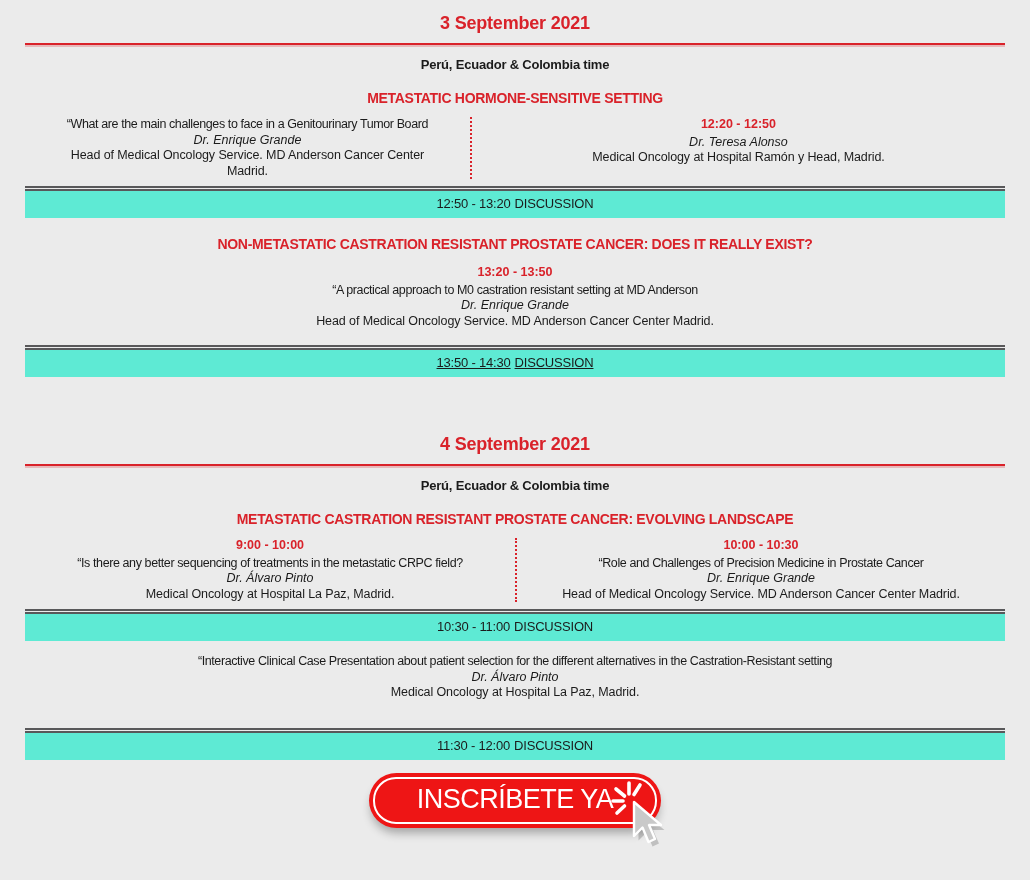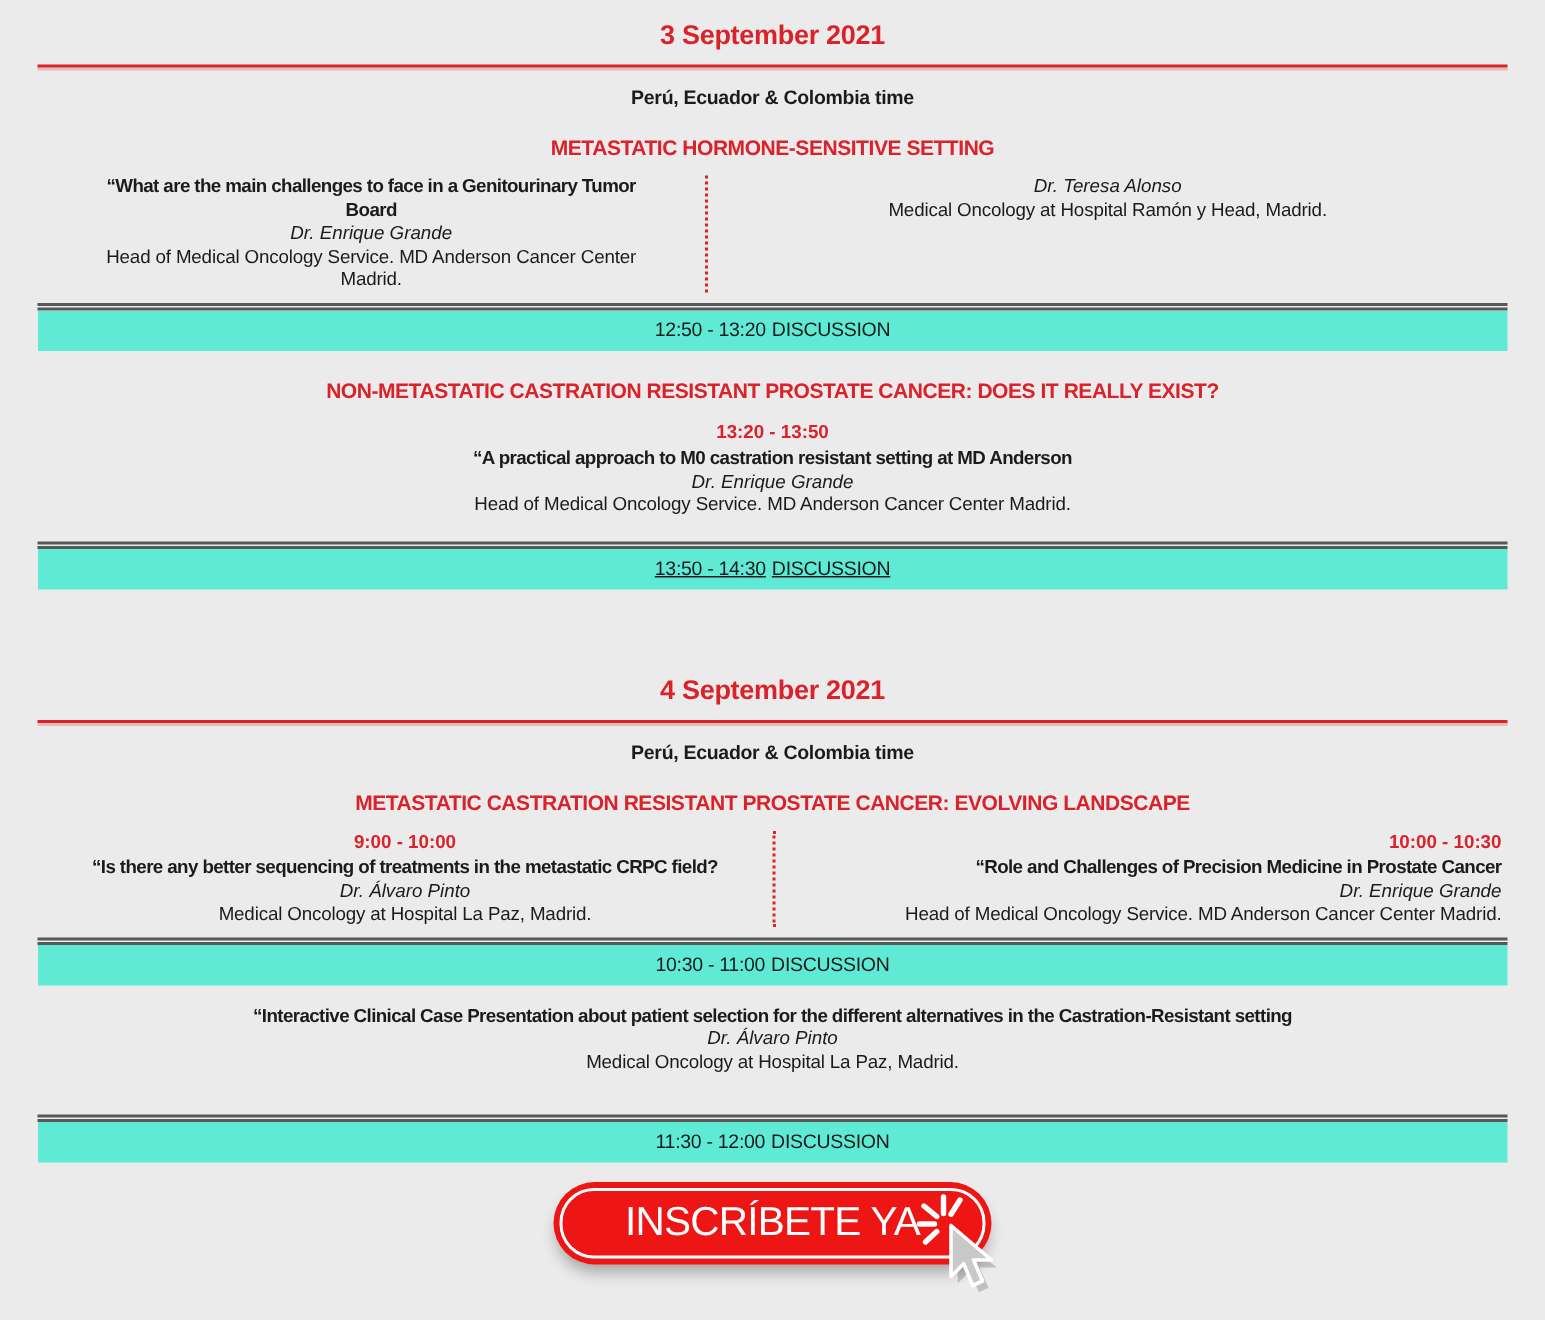--- a/index.html
+++ b/index.html
@@ -32,25 +32,25 @@
     margin:18px 0 0;text-align:center;
     font-size:14px;font-weight:bold;color:var(--red);letter-spacing:-0.3px;
   }
 
   .two-col{display:flex;align-items:stretch;margin-top:11px;}
   .col{text-align:center;}
   .col + .col{border-left:2px dotted var(--red);}
   .day1-cols .col-a{flex:0 0 45.4%;padding:0 34px;}
   .day1-cols .col-b{flex:1;padding:0 20px;}
   .day2-cols .col-a{flex:0 0 50%;padding:0 4px;}
-  .day2-cols .col-b{flex:1;padding:0 4px;text-align:right;}
+  .day2-cols .col-b{flex:1;padding:0 4px;}
 
   .session{line-height:15.5px;font-size:12.5px;}
   .session .time{color:var(--red);font-weight:bold;margin-bottom:2px;font-size:12.5px;}
-  .session .title{font-weight:bold;letter-spacing:-0.4px;}
+  .session .title{font-weight:normal;letter-spacing:-0.4px;}
   .session .speaker{font-style:italic;}
   .session .affiliation{letter-spacing:-0.1px;}
 
   .single-session{margin-top:13px;text-align:center;}
 
   .discussion-bar{
     margin-top:8px;background:#5eead4;background-clip:padding-box;
     border-top:5px double var(--bar-border);
     padding:5px 0 7px;text-align:center;font-size:13px;letter-spacing:-0.2px;
   }
@@ -87,20 +87,21 @@
 
     <h2 class="section-heading">METASTATIC HORMONE-SENSITIVE SETTING</h2>
 
     <div class="two-col day1-cols">
       <div class="col col-a session">
         <div class="title">“What are the main challenges to face in a Genitourinary Tumor Board</div>
         <div class="speaker">Dr. Enrique Grande</div>
         <div class="affiliation">Head of Medical Oncology Service. MD Anderson Cancer Center Madrid.</div>
       </div>
       <div class="col col-b session">
+        <div class="time">12:20 - 12:50</div>
         <div class="speaker">Dr. Teresa Alonso</div>
         <div class="affiliation">Medical Oncology at Hospital Ramón y Head, Madrid.</div>
       </div>
     </div>
 
     <div class="discussion-bar gap-bar1">
       <span class="d-time">12:50 - 13:20</span><span class="d-label">DISCUSSION</span>
     </div>
 
     <h2 class="section-heading">NON-METASTATIC CASTRATION RESISTANT PROSTATE CANCER: DOES IT REALLY EXIST?</h2>

